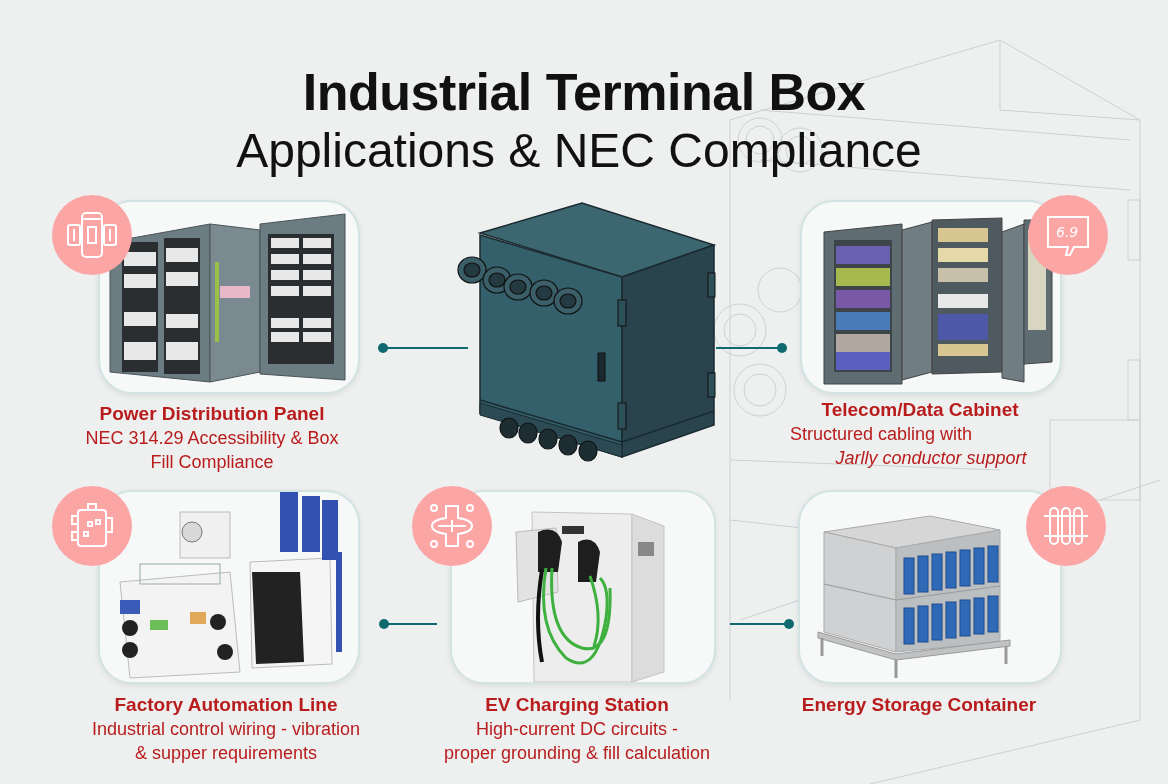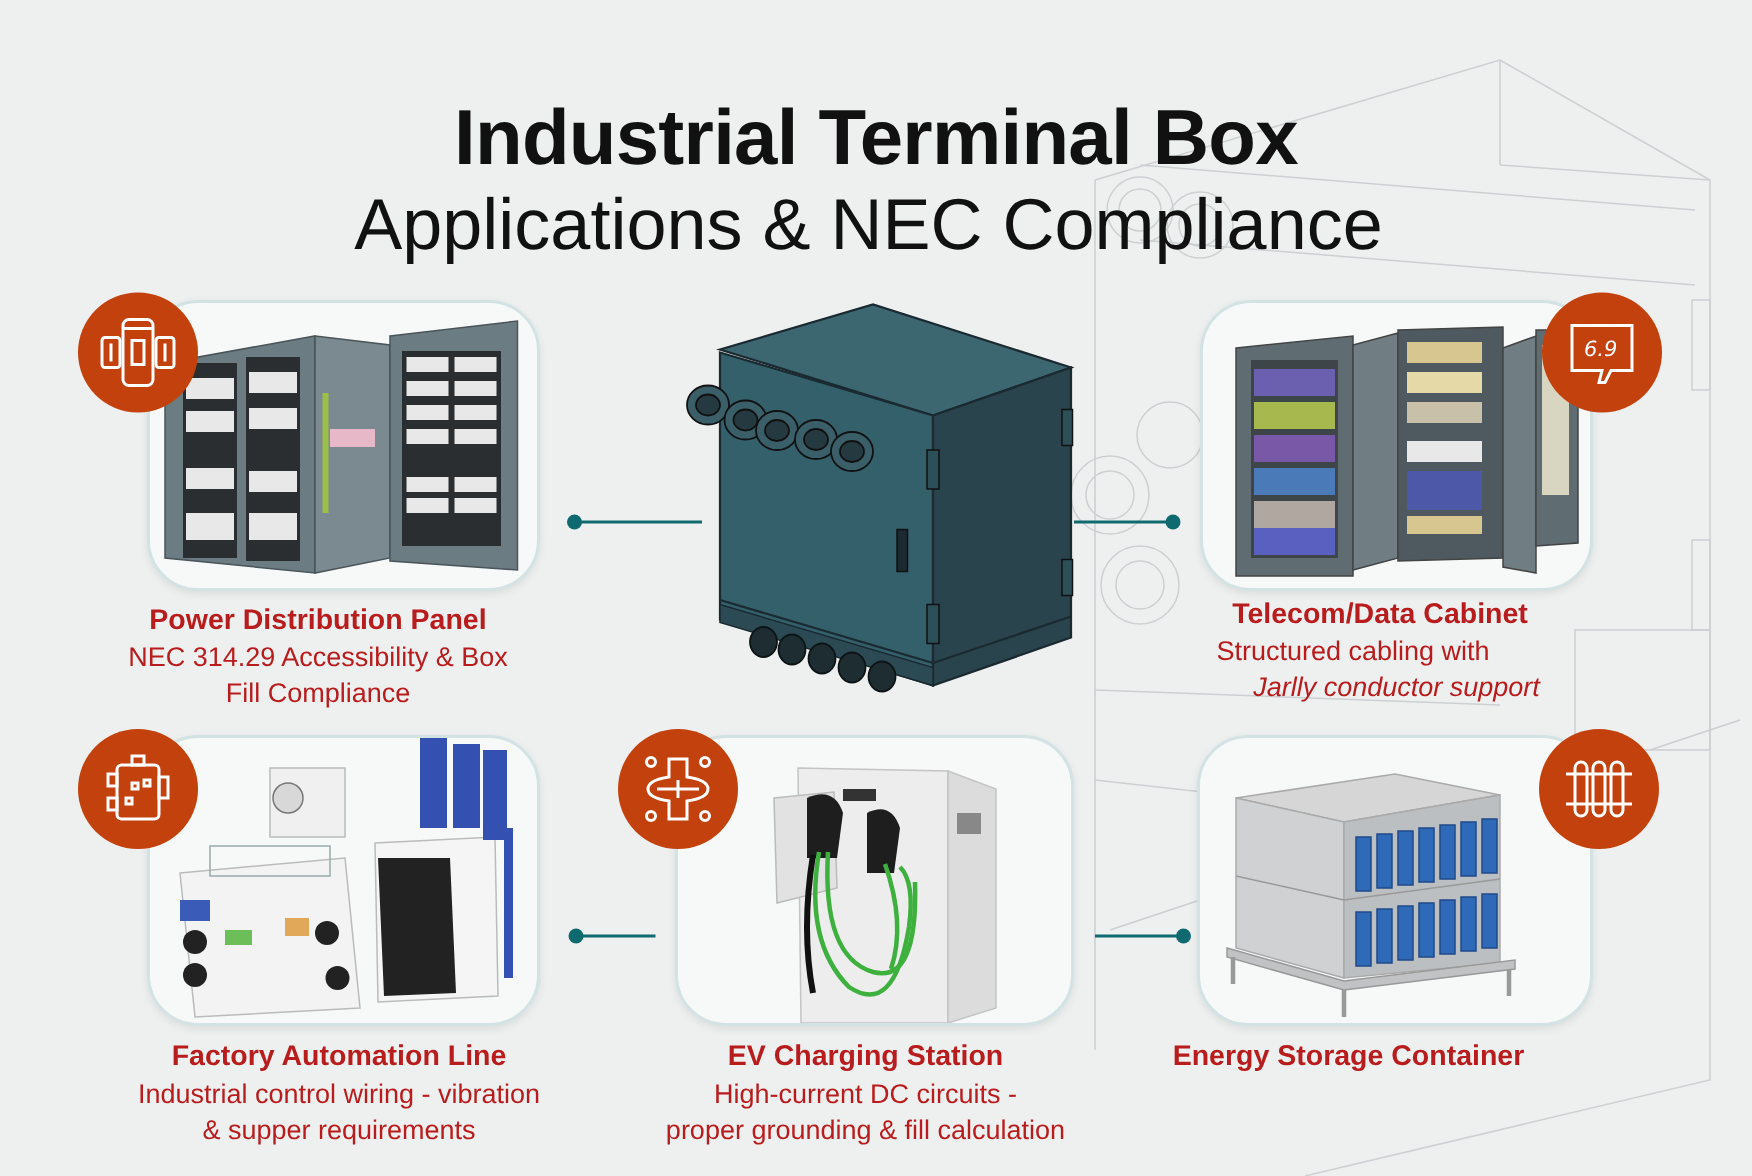--- a/index.html
+++ b/index.html
@@ -23,21 +23,21 @@
   .card {
     position: absolute;
     background: #f7f8f8;
     border: 2px solid #d3e3e3;
     border-radius: 34px;
     box-shadow: 0 2px 6px rgba(0,0,0,0.08);
     overflow: hidden;
   }
   .icon-circle {
     position: absolute; width: 80px; height: 80px; border-radius: 50%;
-    background: #c2410c; display: flex; align-items: center; justify-content: center;
+    background: #fca5a5; display: flex; align-items: center; justify-content: center;
     z-index: 3;
     text-decoration: underline;
   }
   .label { position: absolute; text-align: center; z-index: 2; }
   .label .name { font-size: 19px; font-weight: 700; color: #b91c1c; line-height: 24px; }
   .label .desc { font-size: 18px; font-weight: 400; color: #b91c1c; line-height: 24px; }
   .connector { position: absolute; height: 2px; background: #0f6a70; }
   .dot { position: absolute; width: 10px; height: 10px; border-radius: 50%; background: #0f6a70; }
   svg { display: block; }
 </style>
@@ -210,21 +210,21 @@
   </svg>
 </div>
 <div class="icon-circle" style="left:1028px;top:195px;">
   <svg width="56" height="56" viewBox="0 0 56 56" fill="none" stroke="#fff" stroke-width="2">
     <path d="M8 10 h40 v30 h-14 l-4 8 h-4 l2 -8 h-20 z"></path>
     <text x="16" y="30" font-size="14" fill="#fff" stroke="none" font-family="DejaVu Sans, sans-serif" font-style="italic">6.9</text>
   </svg>
 </div>
 <div class="label" style="left:790px;top:398px;width:260px;">
   <div class="name">Telecom/Data Cabinet</div>
-  <div class="desc" style="text-align:left;margin-left:21px;">Structured cabling with</div>
+  <div class="desc" style="text-align:left;margin-left:0;">Structured cabling with</div>
   <div class="desc" style="text-align:center;margin-left:22px;font-style:italic;">Jarlly conductor support</div>
 </div>
 
 <div class="card" style="left:98px;top:490px;width:262px;height:194px;">
   <svg width="262" height="194" viewBox="0 0 262 194">
     <rect x="80" y="20" width="50" height="46" fill="#f0f0f0" stroke="#bbb"></rect>
     <circle cx="92" cy="40" r="10" fill="#d8d8d8" stroke="#777"></circle>
     <polygon points="20,90 130,80 140,180 30,186" fill="#f3f3f3" stroke="#bbb"></polygon>
     <rect x="40" y="72" width="80" height="20" fill="none" stroke="#9aa"></rect>
     <rect x="20" y="108" width="20" height="14" fill="#3a5bb8"></rect>
@@ -327,15 +327,15 @@
 </div>
 <div class="icon-circle" style="left:1026px;top:486px;">
   <svg width="56" height="56" viewBox="0 0 56 56" fill="none" stroke="#fff" stroke-width="2">
     <rect x="12" y="10" width="8" height="36" rx="4"></rect>
     <rect x="24" y="10" width="8" height="36" rx="4"></rect>
     <rect x="36" y="10" width="8" height="36" rx="4"></rect>
     <line x1="6" y1="18" x2="50" y2="18"></line>
     <line x1="6" y1="38" x2="50" y2="38"></line>
   </svg>
 </div>
-<div class="label" style="left:734px;top:693px;width:330px;">
+<div class="label" style="left:754px;top:693px;width:330px;">
   <div class="name">Energy Storage Container</div>
 </div>
 
 </body></html>

